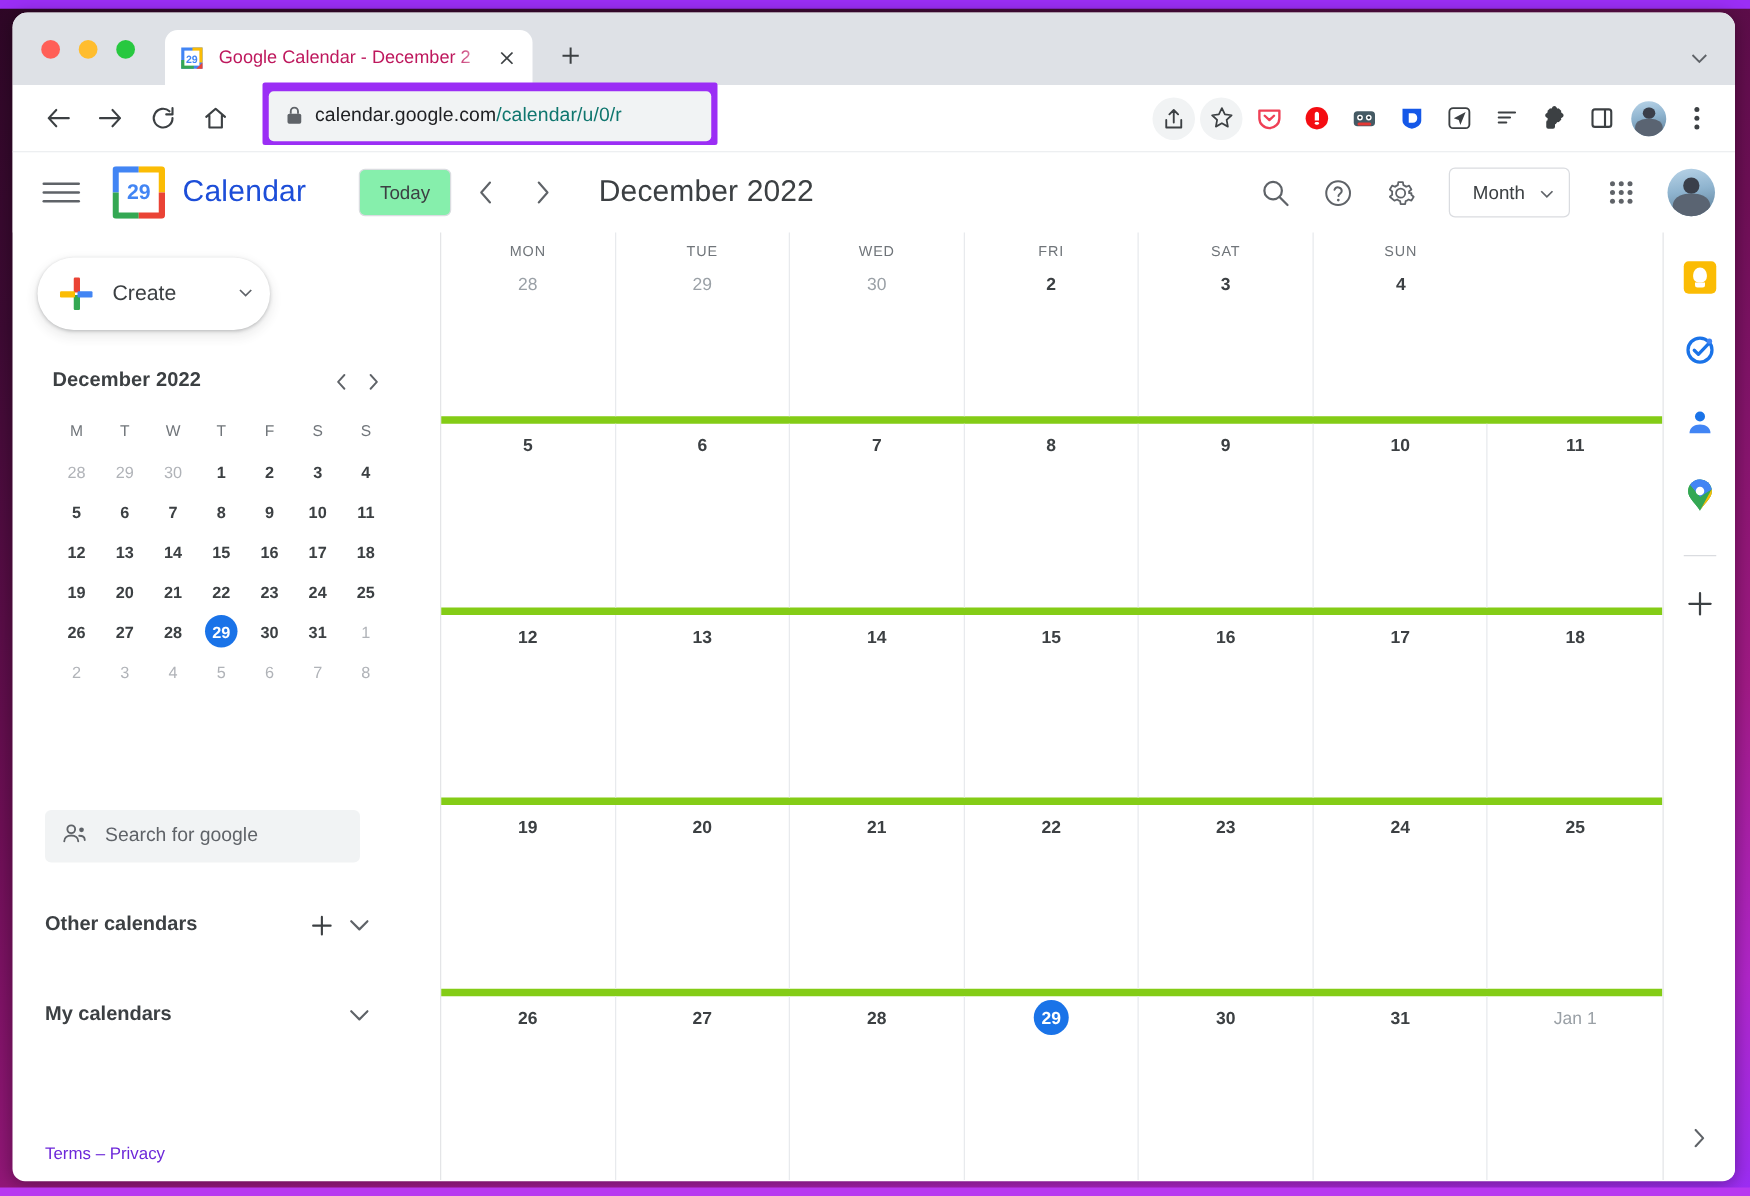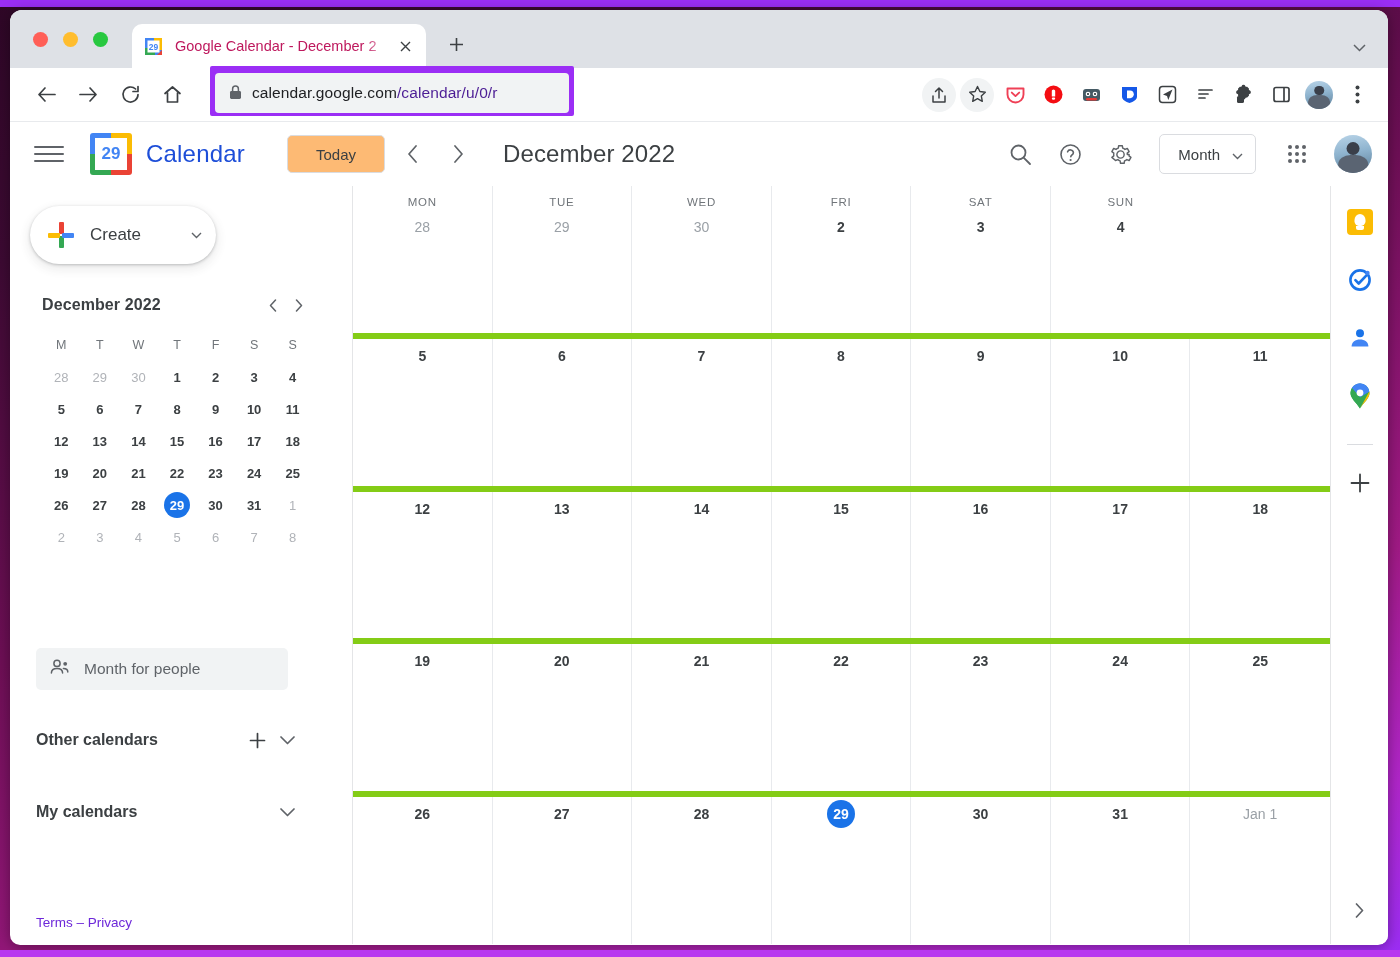--- a/index.html
+++ b/index.html
@@ -109,21 +109,21 @@
   }
   .omnibox {
     position: absolute; left: 5px; top: 5px;
     width: 354px; height: 40px;
     background: #f1f3f4; border-radius: 4px;
     display: flex; align-items: center; padding: 0 14px;
     z-index: 2;
   }
   .lock { margin-right: 10px; color: #5f6368; display:flex; }
   .url { font-size: 15.5px; color: #202124; letter-spacing: .1px; }
-  .url .path { color: #4c1d95; }
+  .url .path { color: #0f766e; }
   .ext-row { display: flex; align-items: center; gap: 0px; }
   .ext {
     width: 34px; height: 34px; margin-left: 4px;
     display: flex; align-items: center; justify-content: center;
     position: relative;
   }
   .ext.pillbg { background: #f1f3f4; border-radius: 17px; }
   
   .gc-header {
     height: 64px; background: #fff;
@@ -140,24 +140,24 @@
   .gc-logo .q2 { right: 0; top: 0; background: #fbbc04; }
   .gc-logo .q3 { left: 0; bottom: 0; background: #34a853; }
   .gc-logo .q4 { right: 0; bottom: 0; background: #ea4335; }
   .gc-logo .inner {
     position: absolute; left: 5px; top: 5px; right: 5px; bottom: 5px;
     background: #fff; display: flex; align-items: center; justify-content: center;
     font-size: 17px; font-weight: 700; color: #4285f4;
   }
   .gc-title { font-size: 24px; color: #1d4ed8; margin-left: 14px; letter-spacing: .2px; }
   .today-btn {
-    margin-left: 42px; height: 38px; padding: 0 28px;
+    margin-left: 42px; height: 38px; padding: 0 16px;
     border: 1px solid #dadce0; border-radius: 5px;
     display: flex; align-items: center;
-    font-size: 15px; color: #3c4043; background: #fdba74;
+    font-size: 15px; color: #3c4043; background: #86efac;
   }
   .arrowbtn {
     width: 38px; height: 38px; margin-left: 8px;
     display: flex; align-items: center; justify-content: center;
     color: #5f6368;
   }
   .gc-period { font-size: 24px; color: #3c4043; margin-left: 26px; letter-spacing: .1px; }
   .spacer { flex: 1; }
   .iconbtn {
     width: 42px; height: 42px; margin-left: 8px;
@@ -615,21 +615,21 @@
 
         <div class="people-search">
           <span>
             <svg width="20" height="18" viewBox="0 0 20 18">
               <circle cx="7" cy="5.4" r="3.1" stroke="#5f6368" stroke-width="1.5" fill="none"></circle>
               <path d="M1.4 15c0-3 2.5-4.6 5.6-4.6s5.6 1.6 5.6 4.6" stroke="#5f6368" stroke-width="1.5" fill="none" stroke-linecap="round"></path>
               <circle cx="15.2" cy="5.8" r="1.9" fill="#5f6368"></circle>
               <path d="M13.4 10.6c2.6 0 4.4 1.2 4.4 3.4" stroke="#5f6368" stroke-width="1.5" fill="none" stroke-linecap="round"></path>
             </svg>
           </span>
-          <span class="ph">Month for people</span>
+          <span class="ph">Search for google</span>
         </div>
 
         <div class="cal-section">
           <span class="lbl">Other calendars</span>
           <span class="act">
             <svg width="17" height="17" viewBox="0 0 17 17">
                 <path d="M8.5 1.5v14M1.5 8.5h14" stroke="#3c4043" stroke-width="1.7" stroke-linecap="round"></path>
               </svg>
           </span>
           <span class="act">

